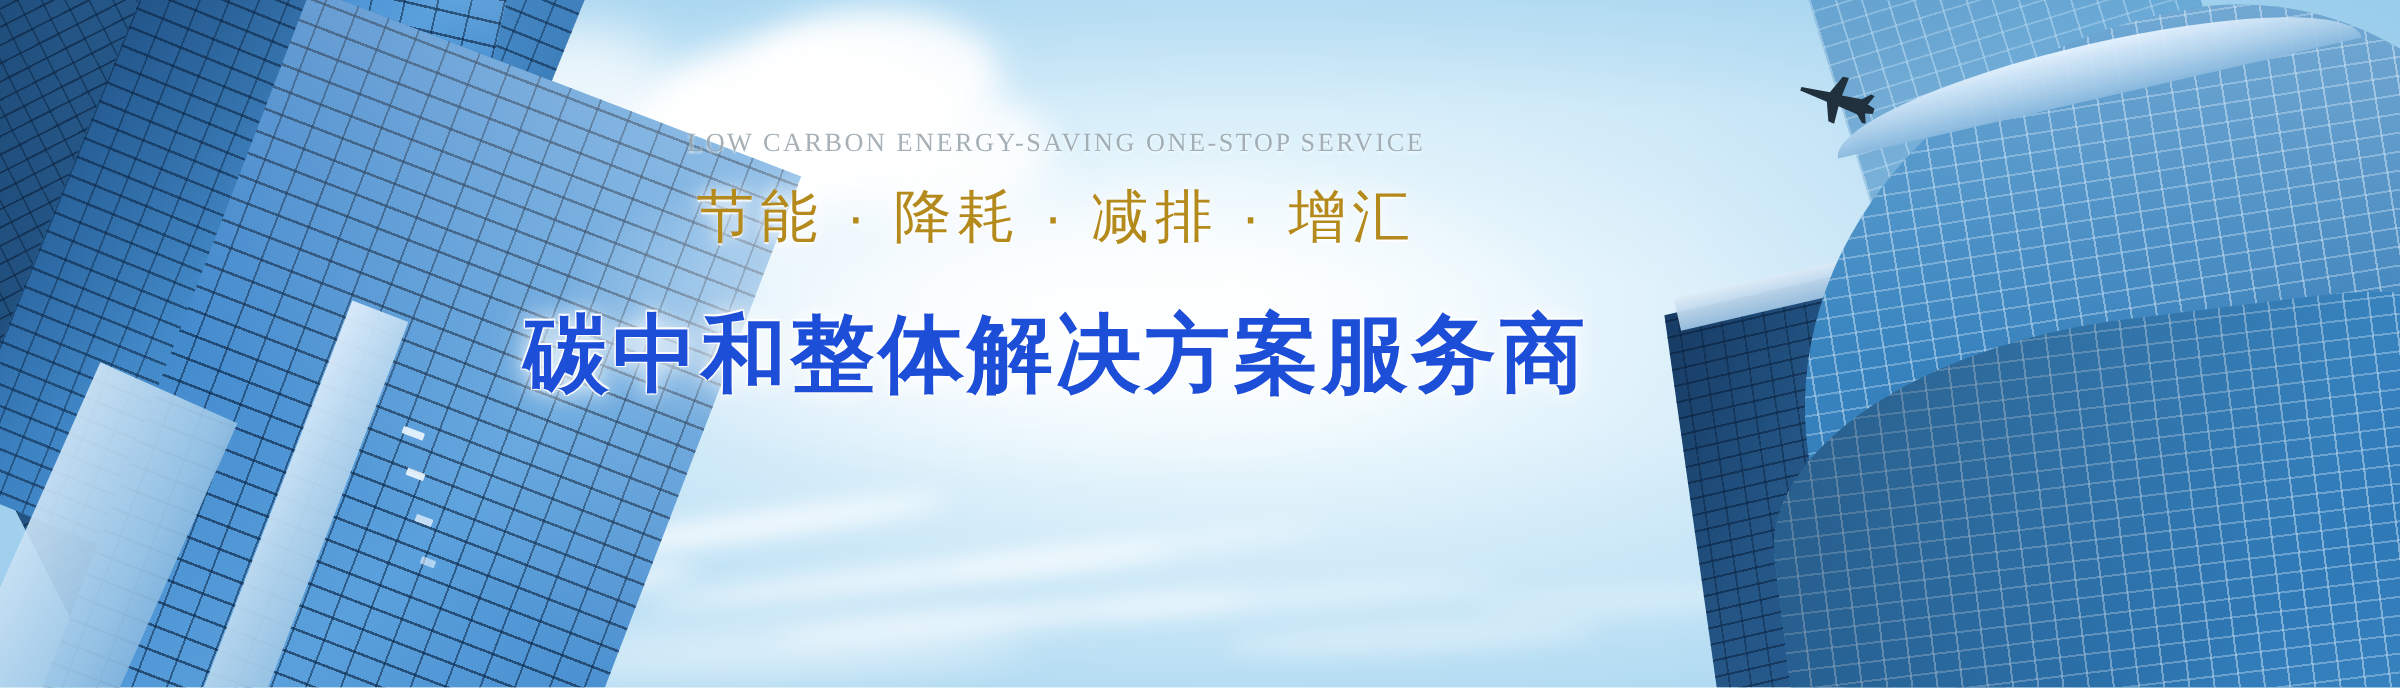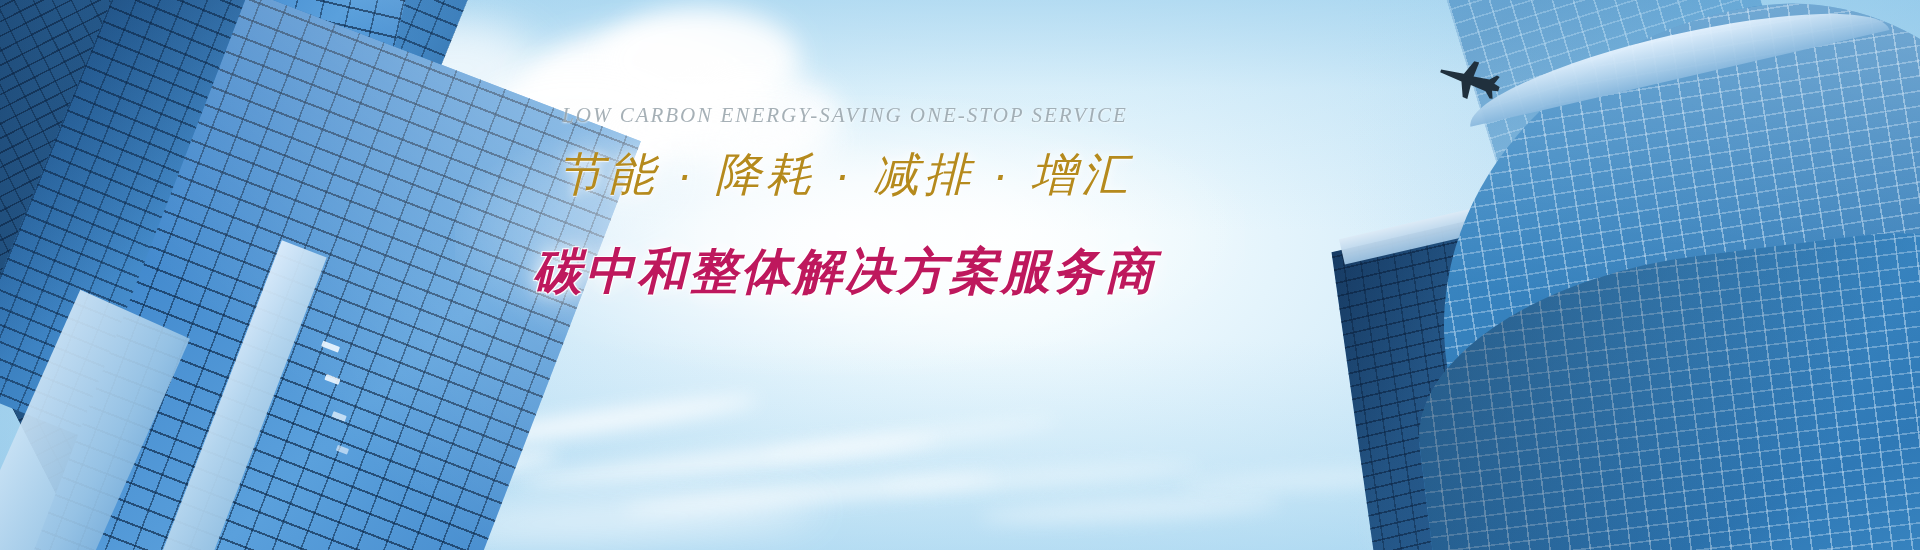--- a/index.html
+++ b/index.html
@@ -192,29 +192,28 @@
     left: 1436px;
     top: 55px;
     width: 68px;
     height: 52px;
   }
 
   
   #text-block {
     position: absolute;
     left: 0;
-    top: 0;
+    top: 11px;
     width: 1690px;
     height: 408px;
     display: flex;
     flex-direction: column;
     align-items: center;
     justify-content: center;
     text-align: center;
-    font-style: italic;
   }
   .glow {
     position: absolute;
     left: 455px;
     top: 95px;
     width: 790px;
     height: 280px;
     background: radial-gradient(ellipse 52% 52% at 50% 50%,
       rgba(255,255,255,.92) 0%, rgba(255,255,255,.70) 36%,
       rgba(255,255,255,.30) 64%, rgba(255,255,255,0) 100%);
@@ -240,24 +239,24 @@
     white-space: nowrap;
     margin: 0 0 33px 0;
     text-shadow:
       0 0 10px rgba(255,255,255,.95),
       0 0 22px rgba(255,255,255,.80),
       0 1px 1px rgba(255,255,255,.9);
   }
   #headline-cn {
     position: relative;
     font-family: "Liberation Sans", sans-serif;
-    font-size: 49px;
+    font-size: 68px;
     font-weight: bold;
     letter-spacing: 3px;
-    color: #be185d;
+    color: #1d4ed8;
     white-space: nowrap;
     margin: 0;
     text-shadow:
       0 0 2px rgba(255,255,255,.95),
       1px 1px 0 rgba(255,255,255,.85),
       -1px -1px 0 rgba(255,255,255,.85),
       1px -1px 0 rgba(255,255,255,.80),
       -1px 1px 0 rgba(255,255,255,.80),
       0 0 16px rgba(255,255,255,.88),
       0 0 30px rgba(255,255,255,.65);

